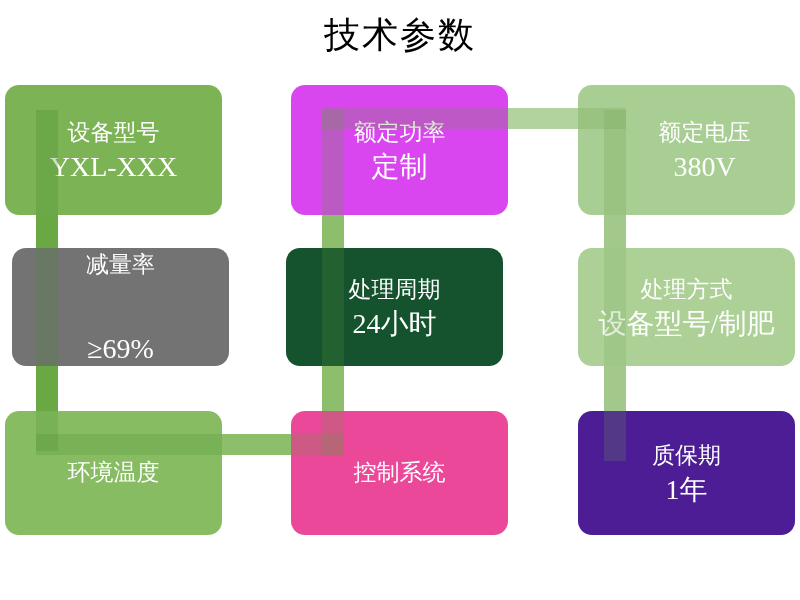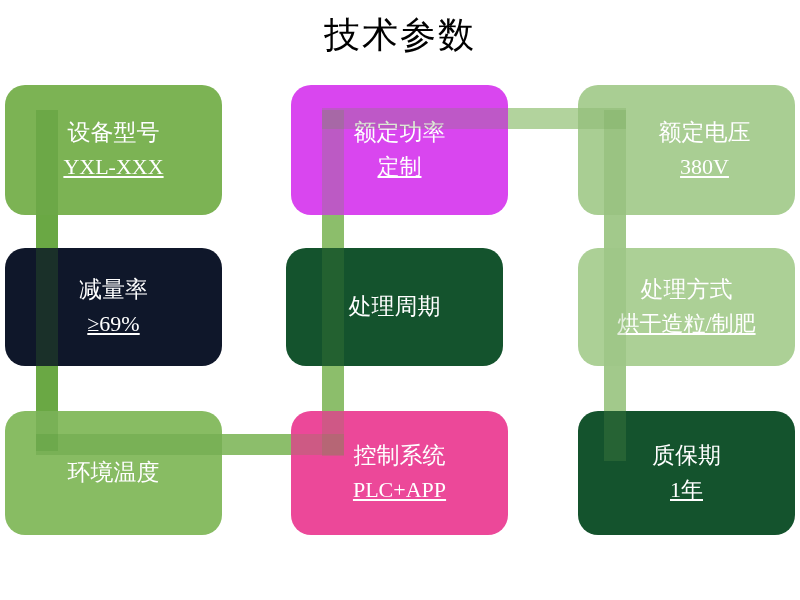--- a/index.html
+++ b/index.html
@@ -25,40 +25,39 @@
   }
 
   
   .conn{position:absolute;}
   .conn.v{width:22px;}
   .conn.h{height:21px;}
 
   
   .card{
     position:absolute;
-    border-radius:20px;
+    border-radius:14px;
     box-sizing:border-box;
     display:flex;
     flex-direction:column;
     align-items:center;
     justify-content:center;
   }
   .card .lbl{
     color:#ffffff;
     font-size:23px;
     line-height:34px;
     white-space:nowrap;
     text-shadow:0 0 1px rgba(0,0,0,.05);
   }
   .card .val{
     color:#ffffff;
-    font-size:22px;
+    font-size:28px;
     line-height:34px;
     white-space:nowrap;
-    text-decoration:underline;
   }
 
   
   .accent{position:absolute;pointer-events:none;}
 </style>
 </head>
 <body>
 
 <div id="stage">
 
@@ -79,44 +78,44 @@
   <div class="card" style="left:291px;top:85px;width:217px;height:130px;background:#d946ef;">
     <div class="lbl">额定功率</div>
     <div class="val">定制</div>
   </div>
 
   <div class="card" style="left:578px;top:85px;width:217px;height:130px;background:#A9CE93;padding-left:36px;">
     <div class="lbl">额定电压</div>
     <div class="val">380V</div>
   </div>
 
-  <div class="card" style="left:5px;top:248px;width:217px;height:118px;background:#0f172a;">
+  <div class="card" style="left:12px;top:248px;width:217px;height:118px;background:#737373;justify-content:space-between;">
     <div class="lbl">减量率</div>
     <div class="val">≥69%</div>
   </div>
 
   <div class="card" style="left:286px;top:248px;width:217px;height:118px;background:#14532d;">
     <div class="lbl">处理周期</div>
+    <div class="val">24小时</div>
   </div>
 
   <div class="card" style="left:578px;top:248px;width:217px;height:118px;background:#ACD096;">
     <div class="lbl">处理方式</div>
-    <div class="val">烘干造粒/制肥</div>
+    <div class="val">设备型号/制肥</div>
   </div>
 
   <div class="card" style="left:5px;top:411px;width:217px;height:124px;background:#88BC63;">
     <div class="lbl">环境温度</div>
   </div>
 
   <div class="card" style="left:291px;top:411px;width:217px;height:124px;background:#ec4899;">
     <div class="lbl">控制系统</div>
-    <div class="val">PLC+APP</div>
   </div>
 
-  <div class="card" style="left:578px;top:411px;width:217px;height:124px;background:#14532d;">
+  <div class="card" style="left:578px;top:411px;width:217px;height:124px;background:#4c1d95;">
     <div class="lbl">质保期</div>
     <div class="val">1年</div>
   </div>
 
   <div class="accent" style="left:36px;top:110px;width:22px;height:105px;background:rgba(70,140,40,0.28);"></div>
   <div class="accent" style="left:36px;top:248px;width:22px;height:118px;background:rgba(70,140,40,0.22);"></div>
   <div class="accent" style="left:36px;top:411px;width:22px;height:40px;background:rgba(70,140,40,0.22);"></div>
 
   <div class="accent" style="left:322px;top:110px;width:22px;height:105px;background:rgba(95,155,60,0.24);"></div>
   <div class="accent" style="left:322px;top:248px;width:22px;height:118px;background:rgba(95,155,60,0.20);"></div>

